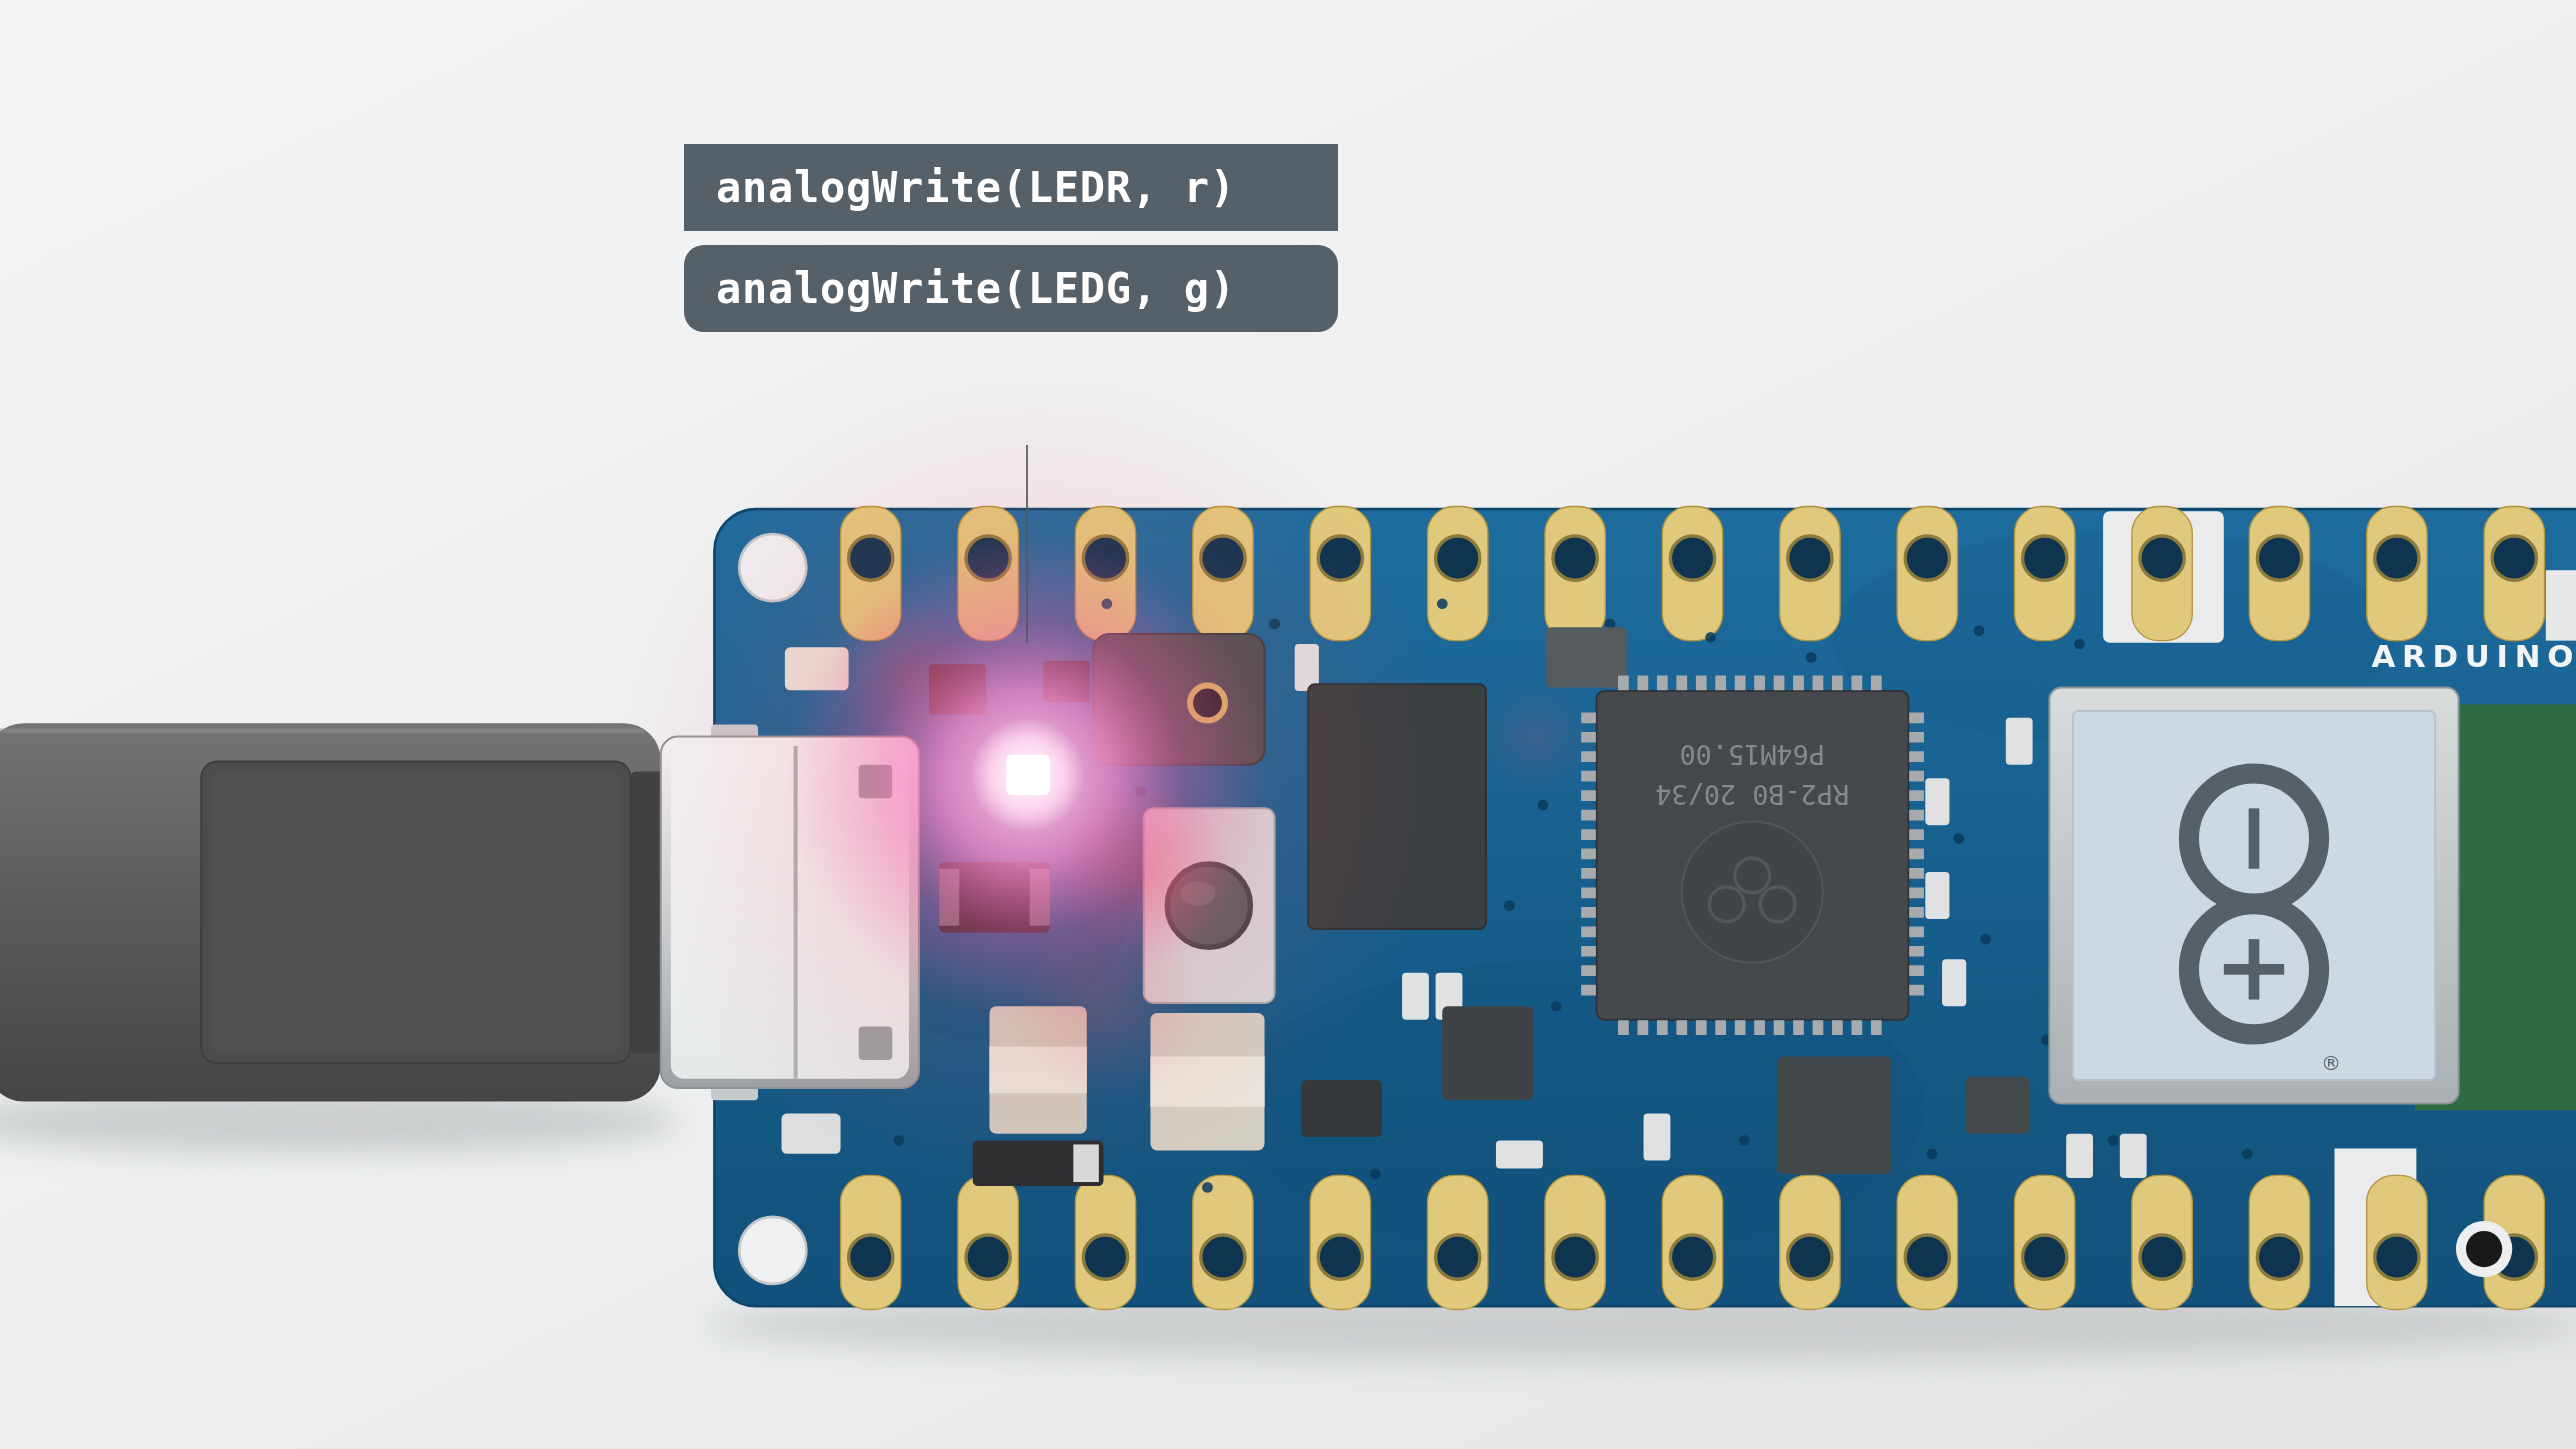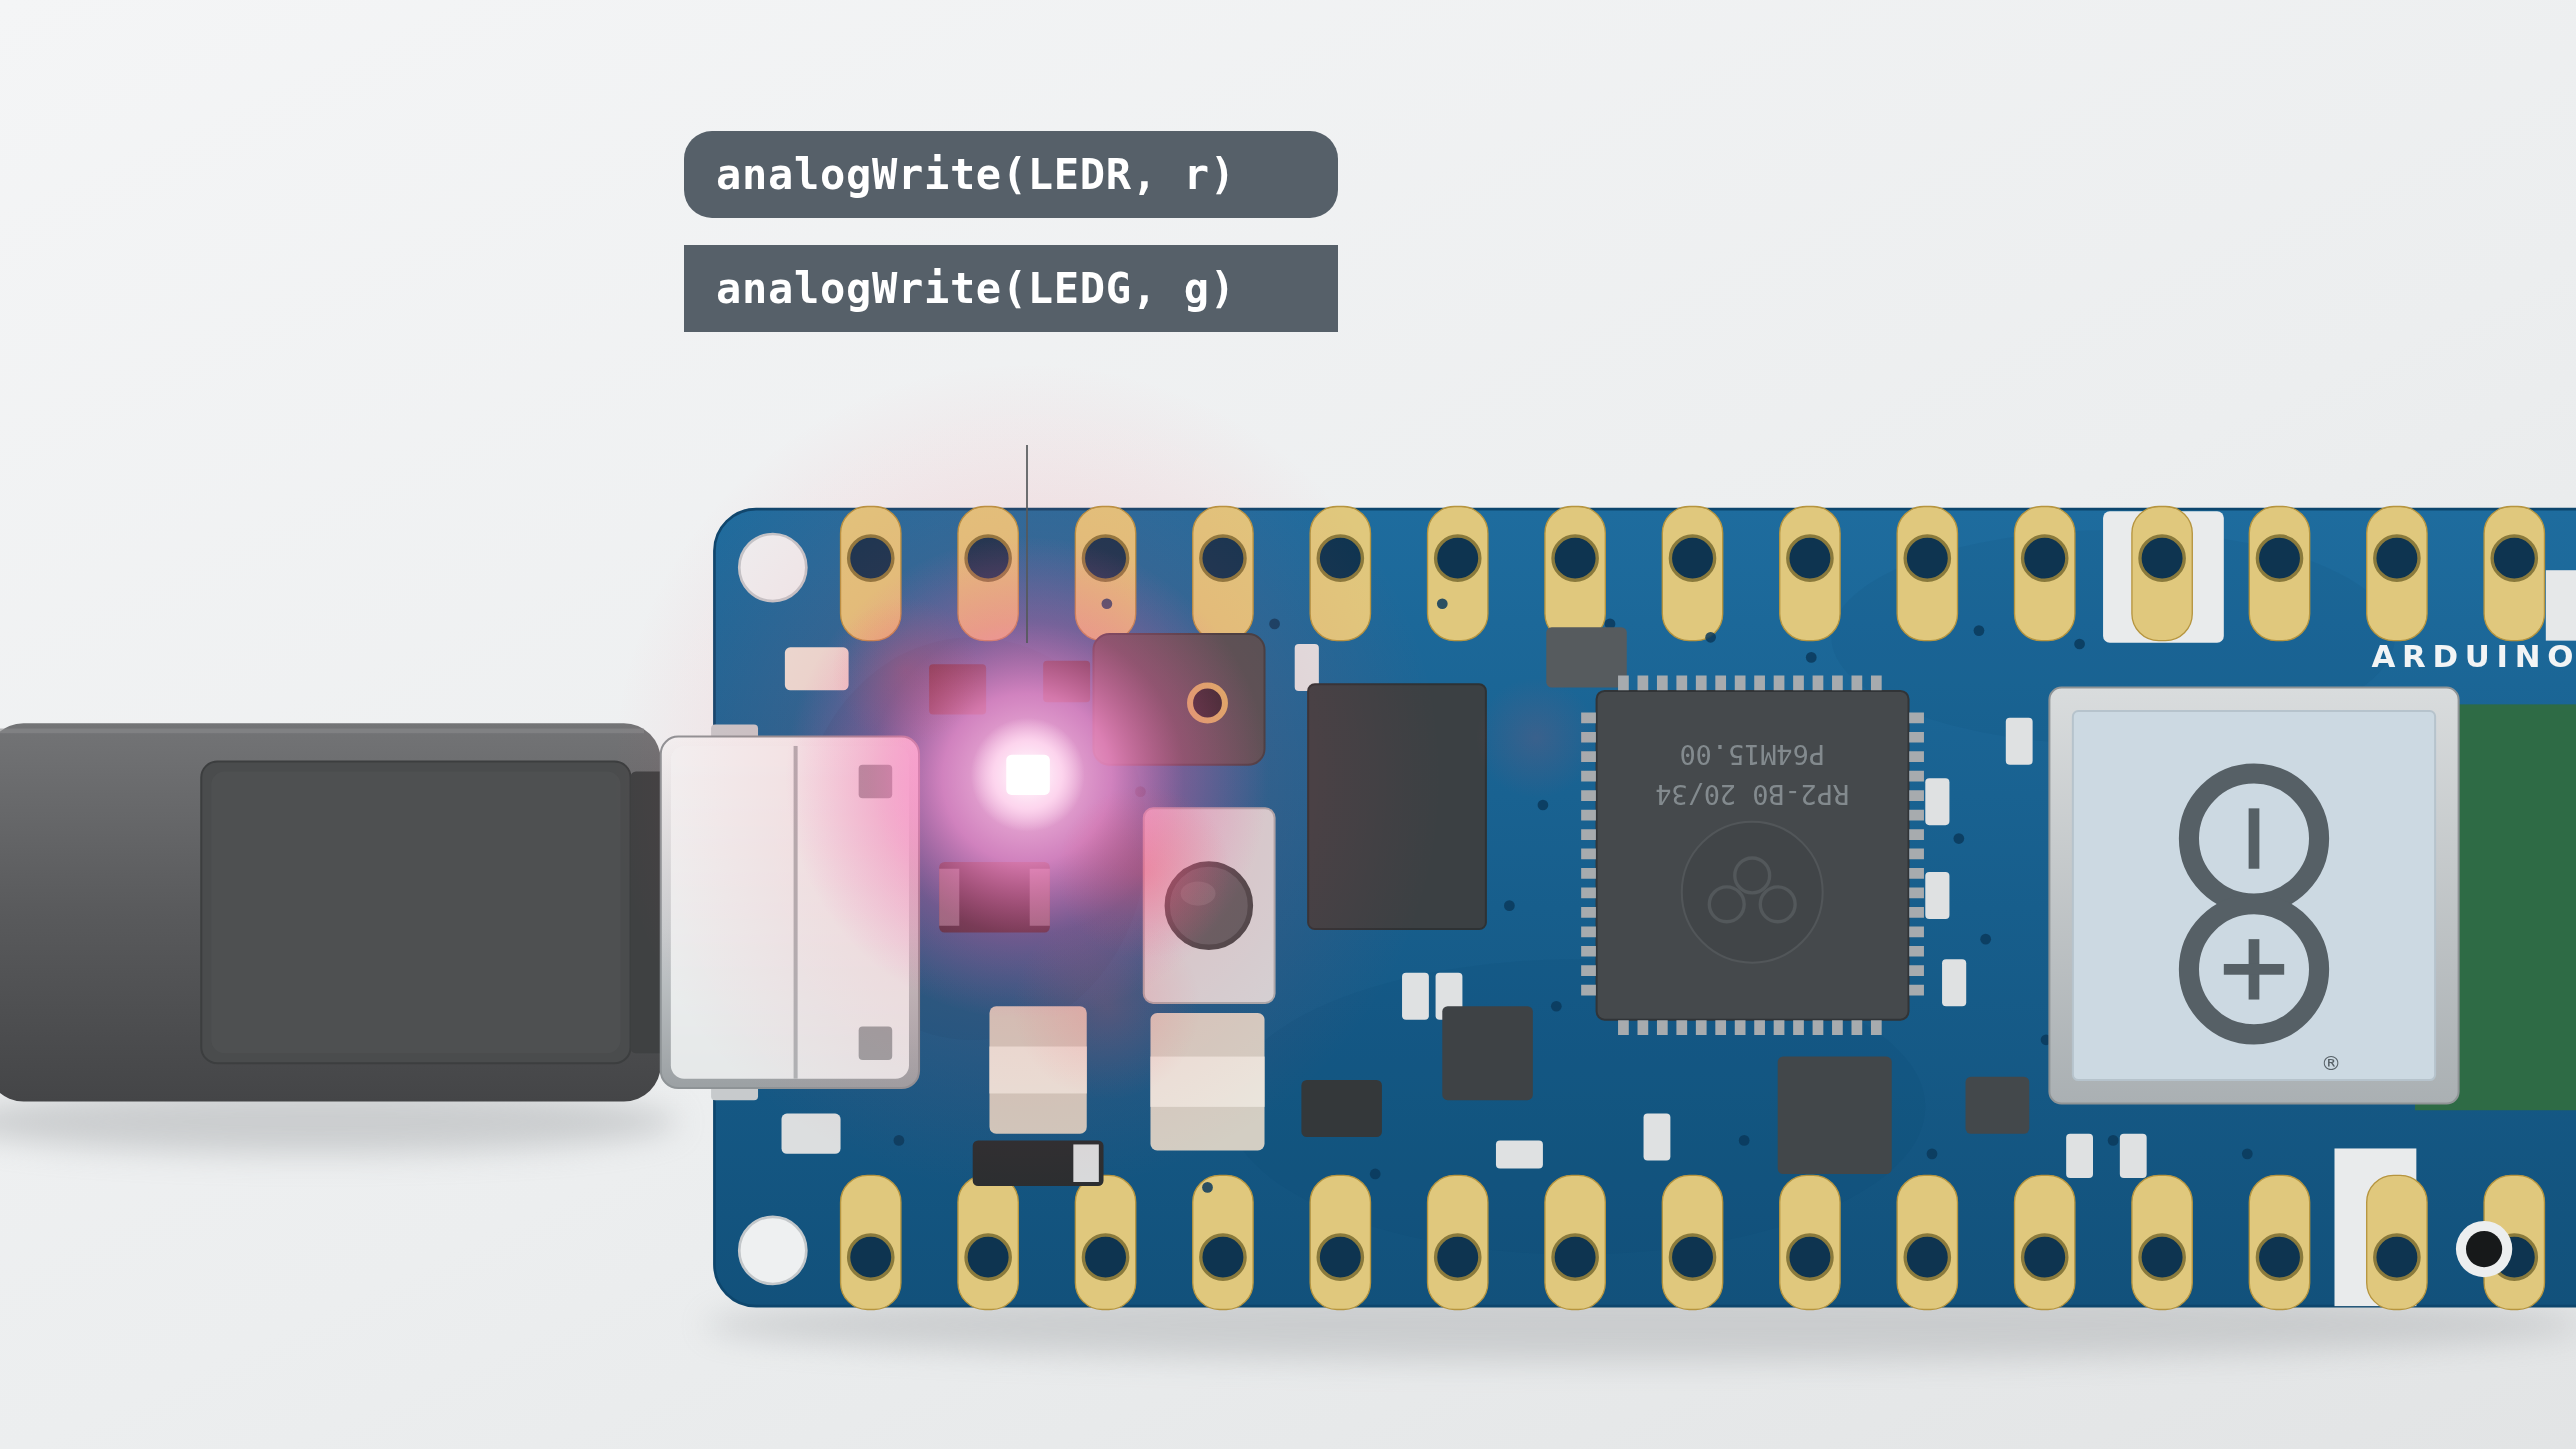--- a/index.html
+++ b/index.html
@@ -18,22 +18,22 @@
   }
   .stage{position:relative;width:2576px;height:1449px;}
   .scene-svg{position:absolute;left:0;top:0;}
   .code-label{
     position:absolute;left:684px;width:654px;height:87px;
     background:var(--label-bg);color:var(--label-text);
     font-family:"DejaVu Sans Mono",monospace;font-weight:bold;
     font-size:42px;line-height:87px;padding-left:32px;
     letter-spacing:0.7px;white-space:nowrap;z-index:5;
   }
-  #label-ledr{top:131px;border-radius:28px;}
-  #label-ledg{top:245px;}
+  #label-ledr{top:144px;}
+  #label-ledg{top:245px;border-radius:20px;}
   #label-ledb{top:358px;}
   .pointer-line{
     position:absolute;left:1026px;top:445px;width:2px;height:198px;
     background:#55585a;opacity:.85;z-index:4;
   }
   
   .pad{fill:var(--pad);stroke:#b6953f;stroke-width:2;}
   .padhole{fill:#0e3450;stroke:#8a7a3c;stroke-width:5;}
   .via{fill:#0b3a5c;opacity:.85;}
   .pins{stroke:#a7abae;fill:none;}

